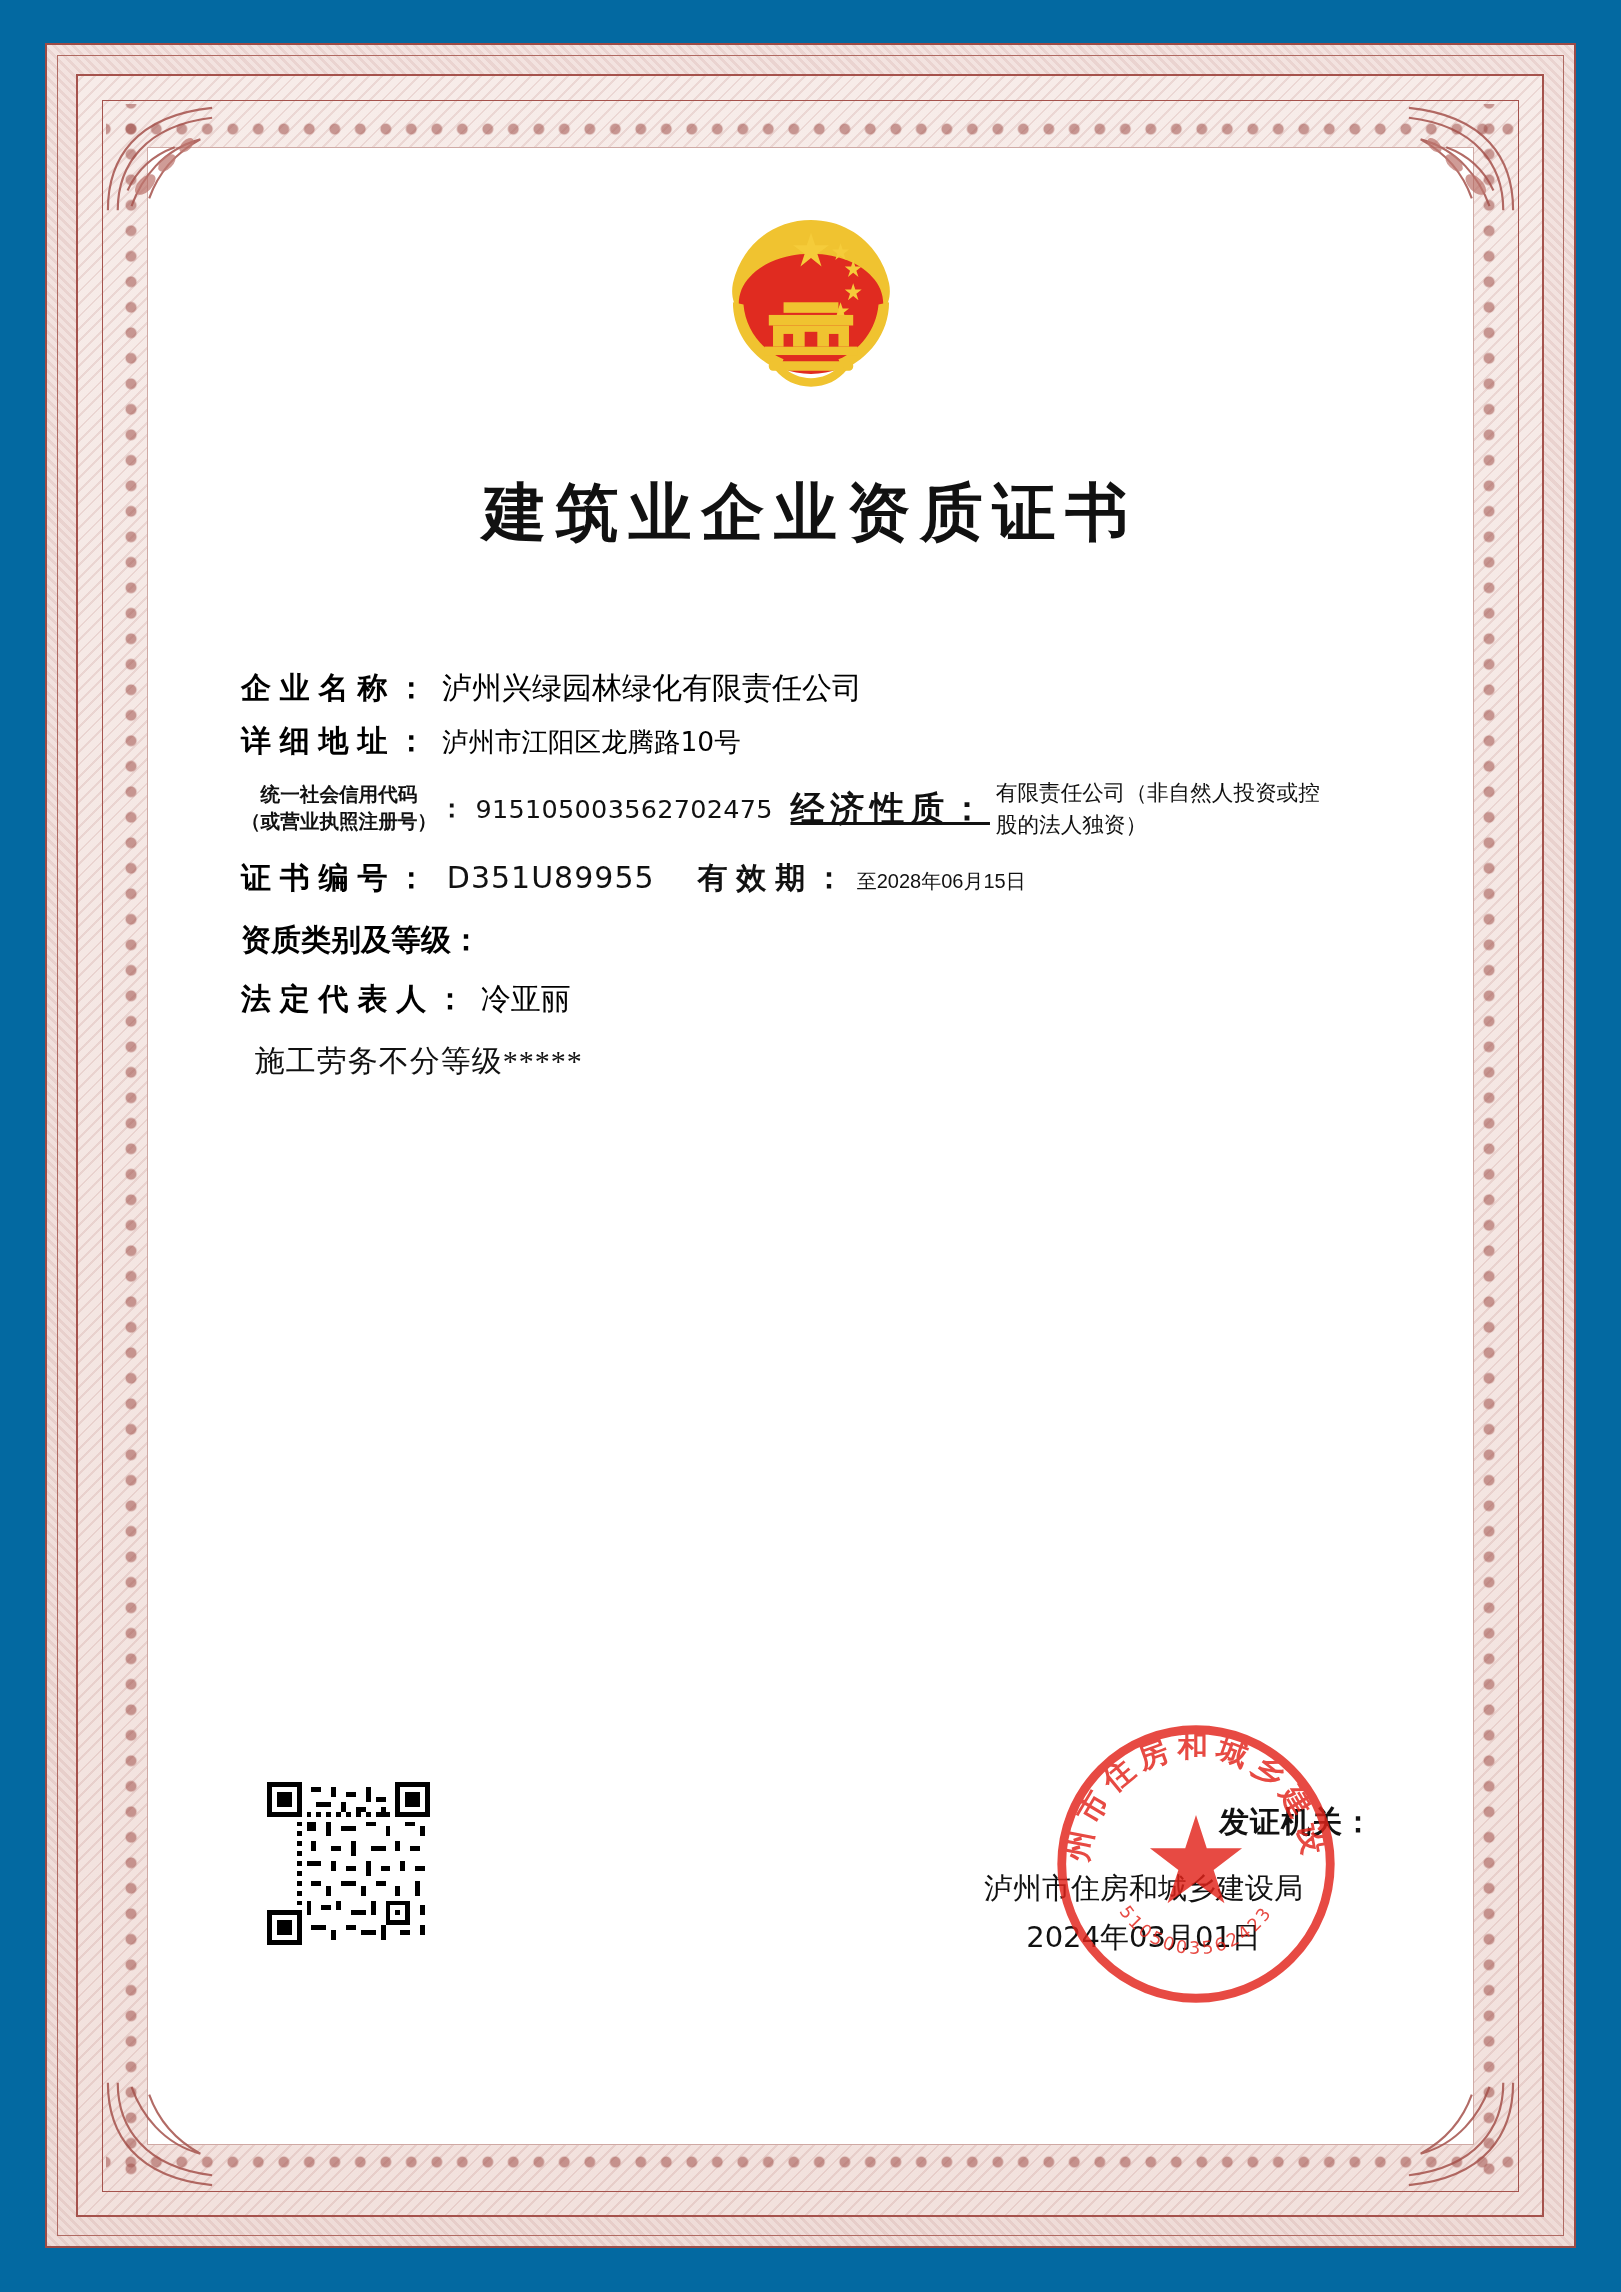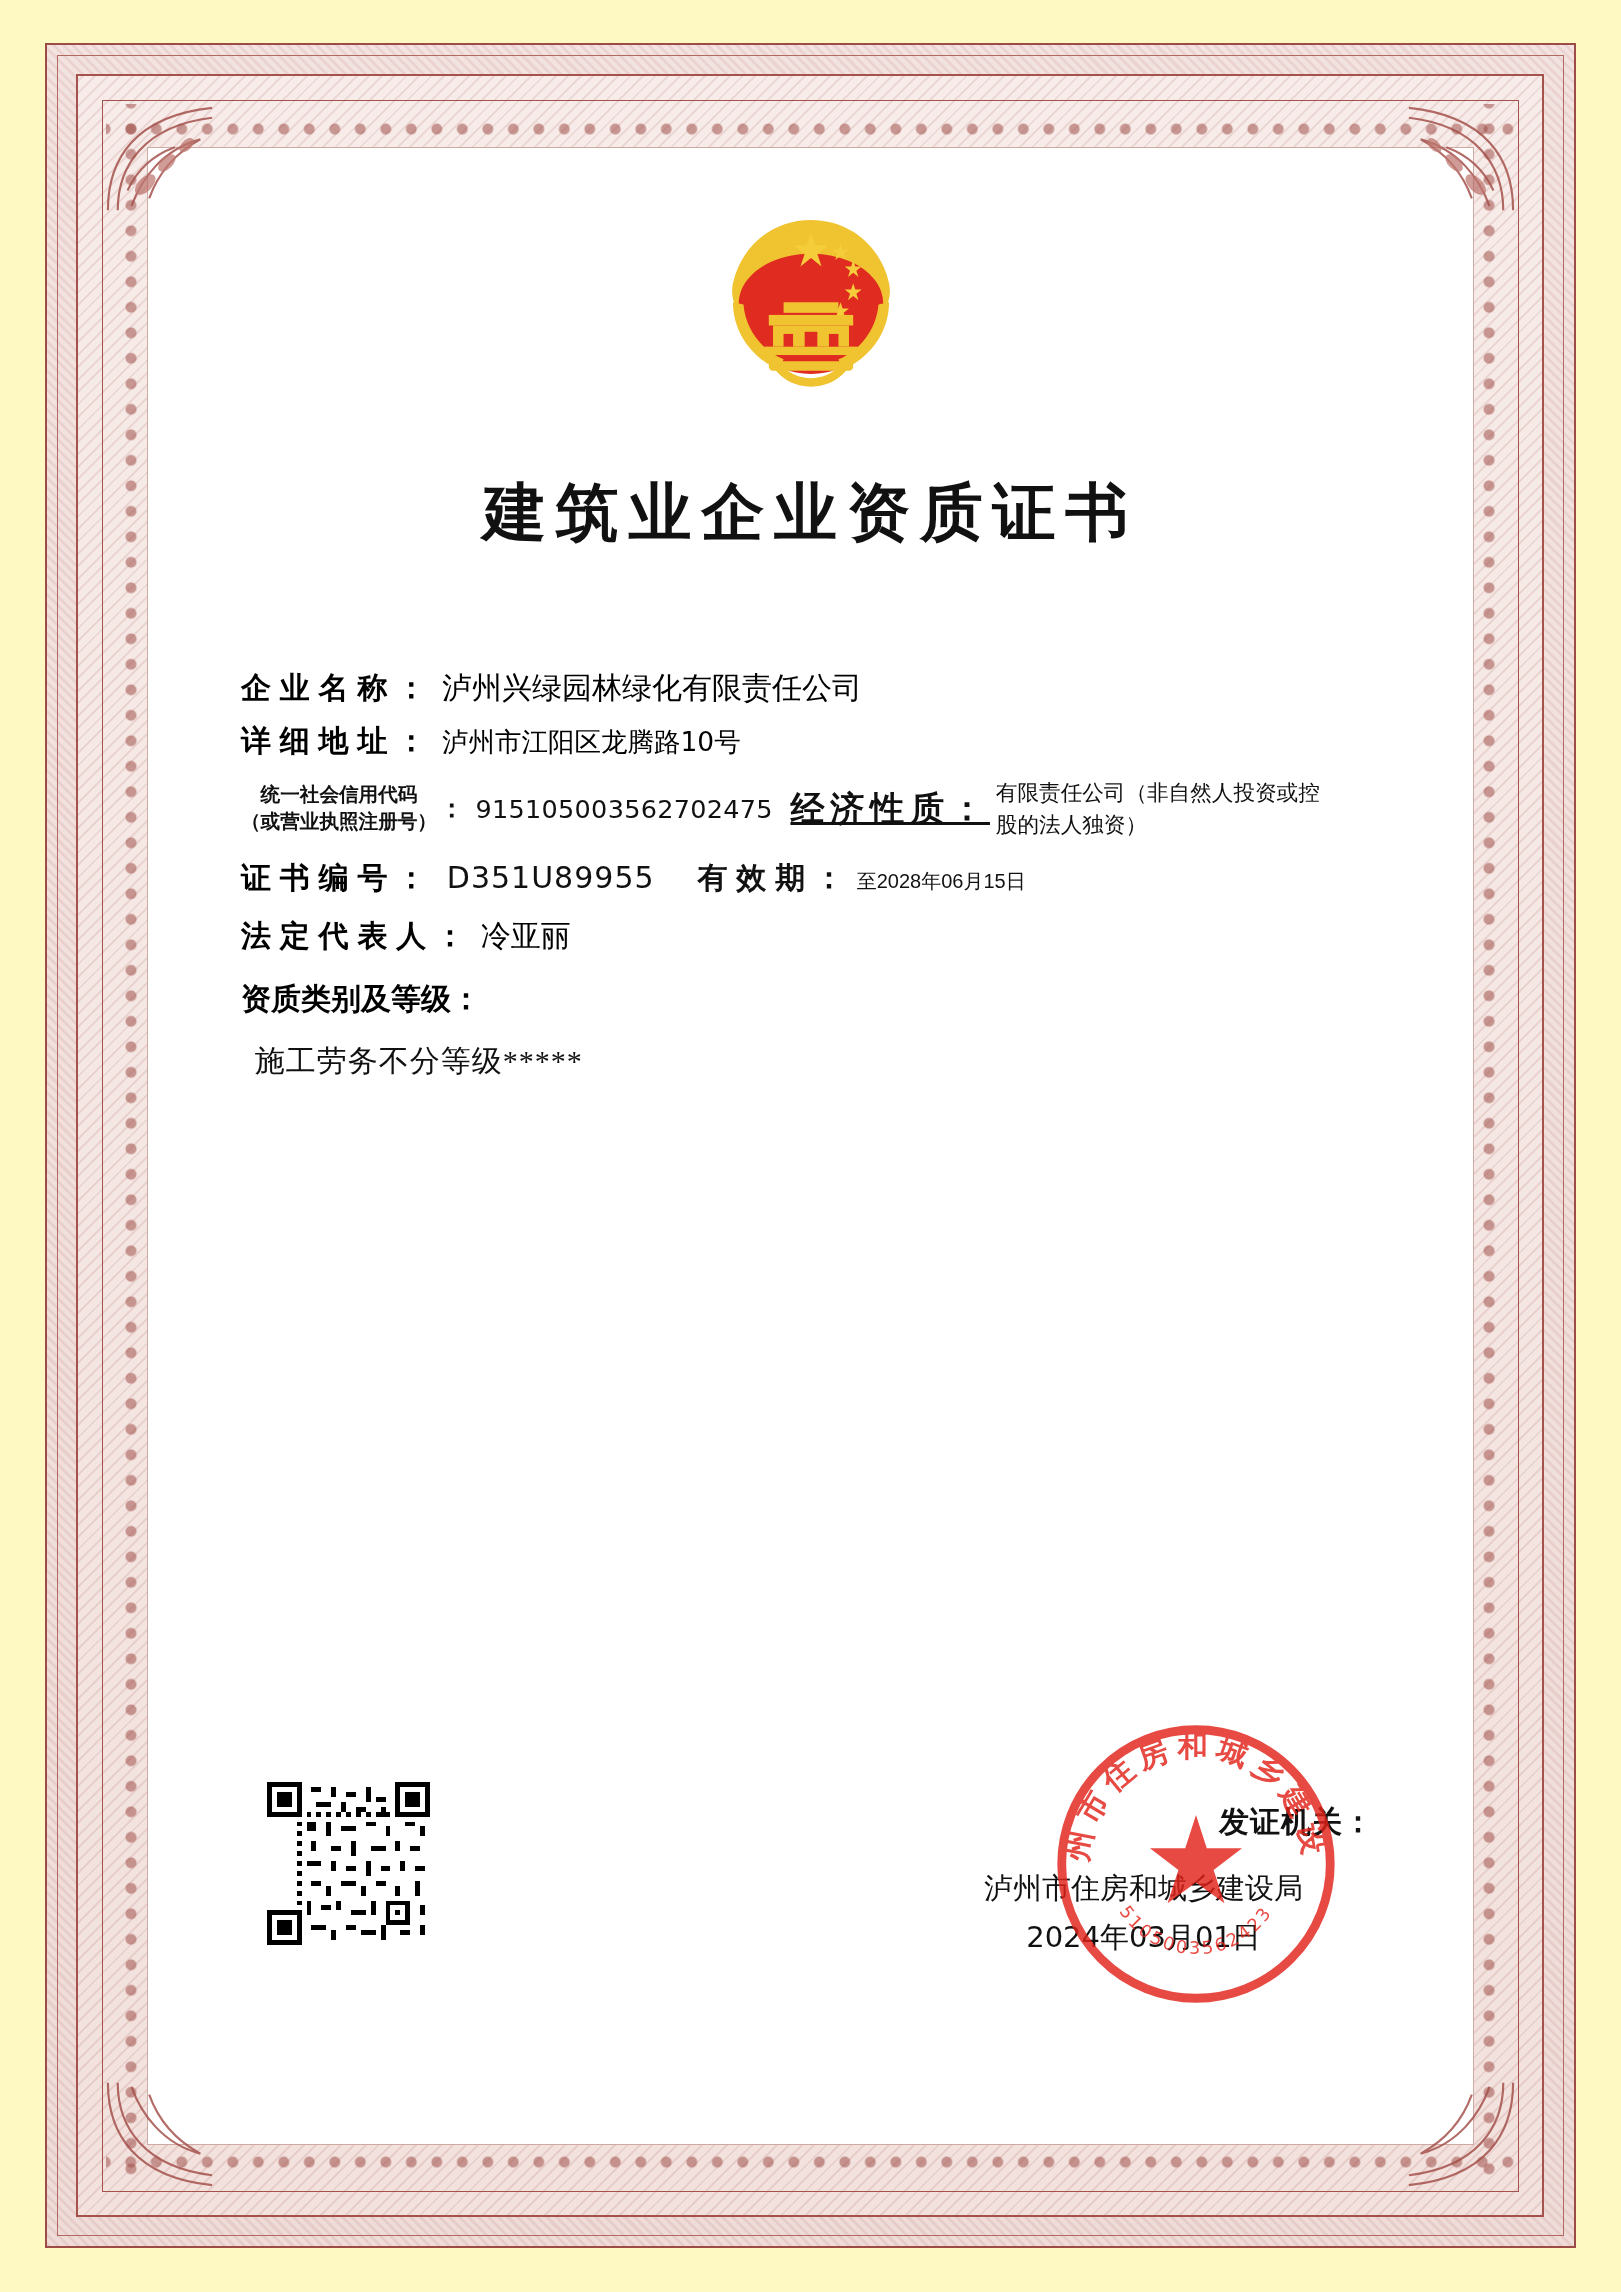--- a/index.html
+++ b/index.html
@@ -14,21 +14,21 @@
     overflow: hidden;
     position: relative;
   }
 
   
   .page {
     position: absolute;
     left: 0; top: 0;
     width: 1621px;
     height: 2293px;
-    background: #fef9c3;
+    background: #0369a1;
   }
 
   
   .frame-outer {
     position: absolute;
     left: 45px; top: 43px;
     width: 1531px;
     height: 2205px;
     border: 2.9px solid #9d4b46;
     background:
@@ -393,27 +393,27 @@
       <span class="econ-value">有限责任公司（非自然人投资或控股的法人独资）</span>
     </div>
 
     <div class="row row-cert">
       <span class="lbl sp">证书编号：</span>
       <span class="cert-no">D351U89955</span>
       <span class="valid-label">有效期：</span>
       <span class="valid-value">至2028年06月15日</span>
     </div>
 
+    <div class="row row-qual-label">
+      <span class="lbl">资质类别及等级：</span>
+    </div>
+
     <div class="row row-legal">
       <span class="lbl sp">法定代表人：</span>
       <span class="val big">冷亚丽</span>
-    </div>
-
-    <div class="row row-qual-label">
-      <span class="lbl">资质类别及等级：</span>
     </div>
 
     <div class="qual-text">施工劳务不分等级*****</div>
   </div>
 
   <div class="qr">
     <svg viewBox="0 0 33 33" width="163" height="163" shape-rendering="crispEdges">
       <rect width="33" height="33" fill="#ffffff"></rect>
       <g fill="#000000">
 

